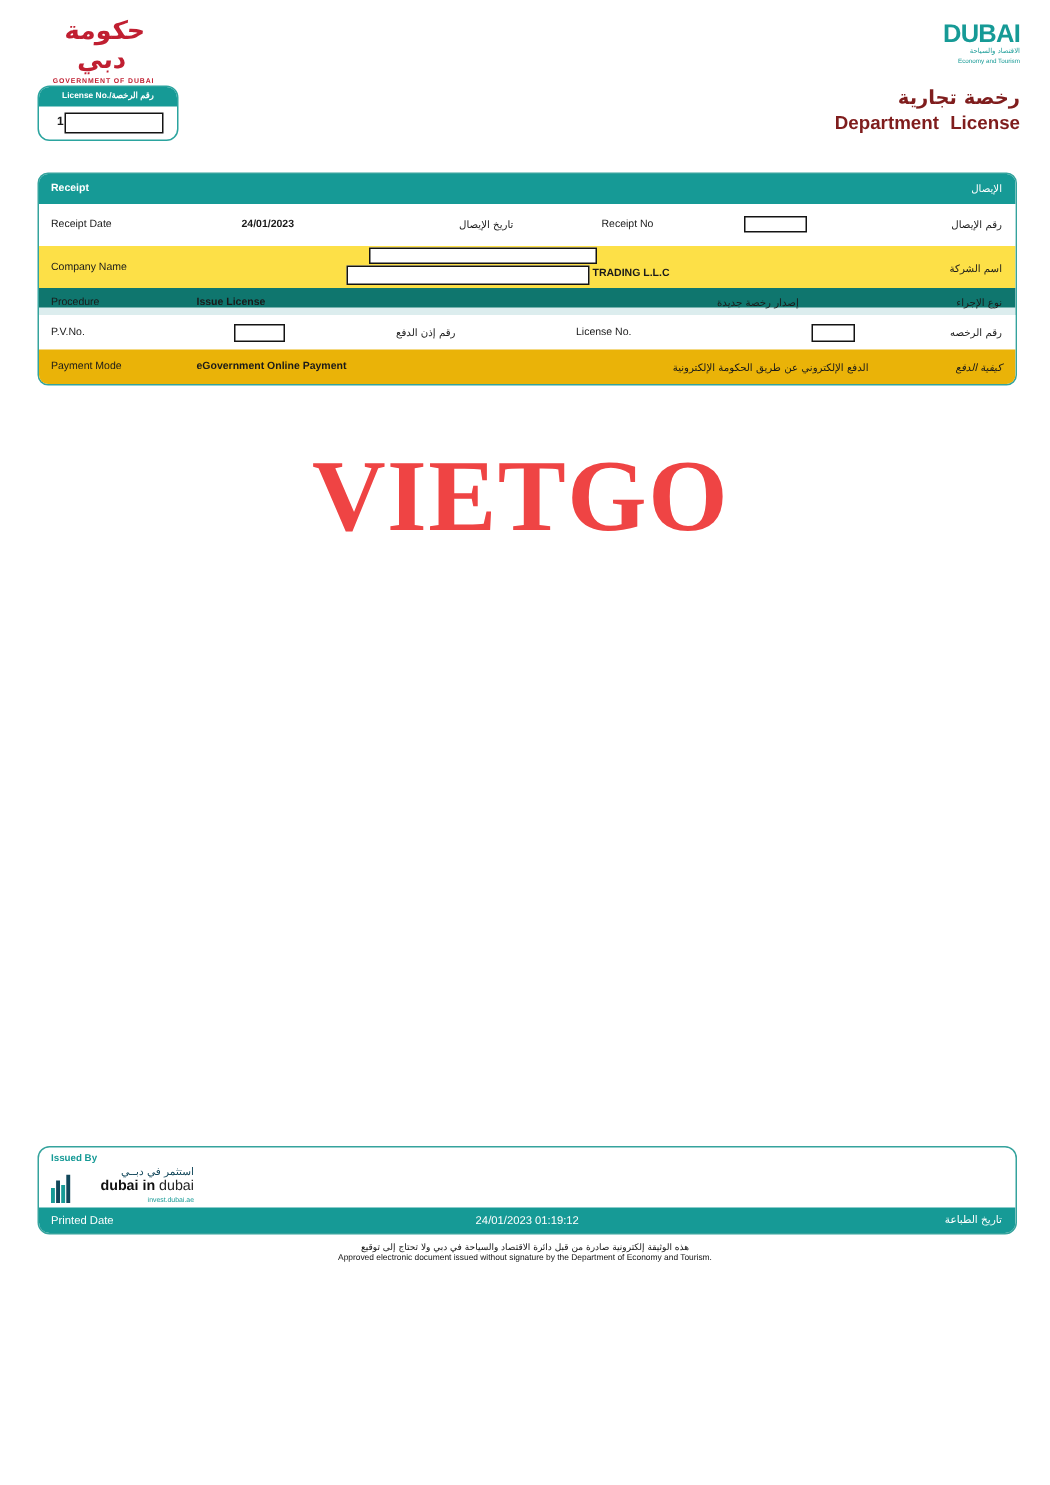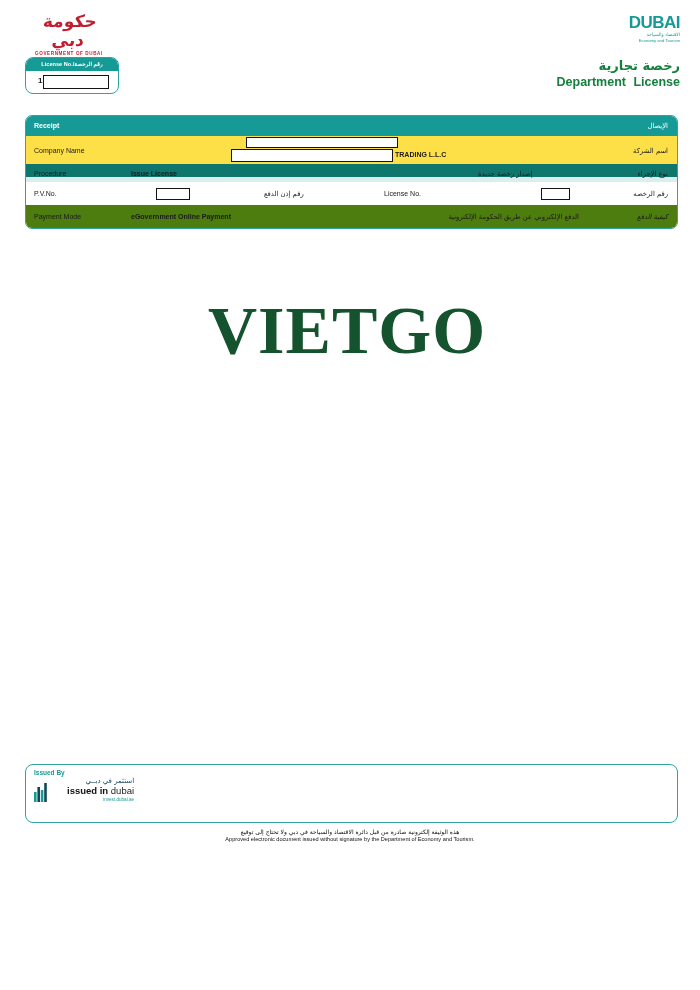--- a/index.html
+++ b/index.html
@@ -21,21 +21,21 @@
   .license-box { position:absolute; left:25px; top:57px; width:94px; height:37px;
                  border:1.5px solid #2ba49f; border-radius:8px; overflow:hidden; background:#fff; }
   .license-box .head { background:#169a96; color:#fff; height:13px; line-height:13px; text-align:center;
                        font-size:5.6px; font-weight:bold; }
   .license-box .body { position:relative; height:21px; }
   .license-box .digit { position:absolute; left:12px; top:5px; font-size:8px; font-weight:bold; }
   .redact { background:#fff; border:1.2px solid #141414; position:absolute; }
   .license-box .redact { left:17px; top:4px; width:66px; height:14px; }
 
   
-  .title-block { position:absolute; right:20px; top:58px; text-align:right; color:#15803d; }
+  .title-block { position:absolute; right:20px; top:58px; text-align:right; color:#7f1d1d; }
   .title-block .t-ar { font-family:"DejaVu Sans", sans-serif; font-size:13px; font-weight:bold; line-height:1.2; }
   .title-block .t-en { font-size:12.5px; font-weight:bold; word-spacing:4px; margin-top:1px; }
 
   
   .rtable { position:absolute; left:25px; top:115px; width:653px; border:1px solid #35a39d; border-radius:7px; overflow:hidden; background:#fff; }
   .rt-head { background:#169a96; color:#fff; height:20px; position:relative; font-size:7px; font-weight:bold; }
   .rt-head .en { position:absolute; left:8px; top:6px; }
   .rt-head .arx { position:absolute; right:9px; top:6px; font-weight:normal; font-size:6.8px; }
   .row { position:relative; font-size:7px; }
   .row .lab  { position:absolute; left:8px; }
@@ -50,33 +50,33 @@
   .r2 .lab{top:11px;} .r2 .rlab{top:11px;}
   .r2 .box1{left:220px; top:1px; width:152px; height:11px;}
   .r2 .box2{left:205px; top:13px; width:162px; height:13px;}
   .r2 .val{left:369px; top:15px;}
   .r3 { height:18px; background:#0f766e; border-bottom:5px solid #dcedee; }
   .r3 .lab{top:6px;} .r3 .val{left:105px; top:6px;} .r3 .mid{left:452px; top:6px;} .r3 .rlab{top:6px;}
   .r4 { height:23px; background:#fff; }
   .r4 .lab{top:8px;} .r4 .redact.b1{left:130px; top:6px; width:34px; height:12px;}
   .r4 .mid{left:238px; top:8px;} .r4 .lab2{left:358px; top:8px;}
   .r4 .redact.b2{left:515px; top:6px; width:29px; height:12px;} .r4 .rlab{top:8px;}
-  .r5 { height:23px; background:#4d7c0f; }
+  .r5 { height:23px; background:#eab308; }
   .r5 .lab{top:8px;} .r5 .val{left:105px; top:8px;} .r5 .mid{right:98px; top:8px;} .r5 .rlab{top:8px;font-style:italic;}
   .r6 { height:33px; background:#fff; }
   .r6 .lab{top:13px;} .r6 .rlab{top:13px;}
   .r6 .box1{left:240px; top:7px; width:190px; height:11px;}
   .r6 .box2{left:210px; top:19px; width:256px; height:13px;}
   .r6 .dot1{position:absolute; left:252px; top:3px; width:2px; height:2px; background:#111;}
   .r6 .dot2{position:absolute; left:352px; top:4px; width:1.5px; height:3px; background:#111;}
 
   
   .watermark { position:absolute; left:0; right:6px; top:296px; text-align:center;
                font-family:"Liberation Serif", serif; font-weight:bold; font-size:68px;
-               letter-spacing:1px; color:#14532d; line-height:1; }
+               letter-spacing:1px; color:#ef4444; line-height:1; }
 
   
   .issued-box { position:absolute; left:25px; top:764px; width:653px; height:59px;
                 border:1px solid #35a39d; border-radius:8px; overflow:hidden; background:#fff; }
   .issued-top { position:relative; height:42px; }
   .issued-label { position:absolute; left:8px; top:4px; color:#169a96; font-size:6.5px; font-weight:bold; }
   .iid-logo { position:absolute; left:8px; top:13px; display:flex; align-items:flex-end; gap:18px; }
   .iid-text { display:flex; flex-direction:column; align-items:flex-start; }
   .iid-ar { font-family:"DejaVu Sans", sans-serif; font-size:7px; color:#12475a; line-height:1.1; align-self:flex-end; }
   .iid-en { font-size:9.5px; color:#222; line-height:1.1; }
@@ -120,20 +120,28 @@
     <div class="t-ar ar">رخصة تجارية</div>
     <div class="t-en">Department License</div>
   </div>
 
   <div class="rtable">
     <div class="rt-head">
       <span class="en">Receipt</span>
       <span class="arx ar">الإيصال</span>
     </div>
 
+    <div class="row r1">
+      <span class="lab">Receipt Date</span>
+      <span class="val">24/01/2023</span>
+      <span class="mid ar">تاريخ الإيصال</span>
+      <span class="lab2">Receipt No</span>
+      <span class="redact"></span>
+      <span class="rlab ar">رقم الإيصال</span>
+    </div>
 
     <div class="row r2">
       <span class="lab">Company Name</span>
       <span class="redact box1"></span>
       <span class="redact box2"></span>
       <span class="val">TRADING L.L.C</span>
       <span class="rlab ar">اسم الشركة</span>
     </div>
 
     <div class="row r3">
@@ -168,25 +176,30 @@
       <span class="issued-label">Issued By</span>
       <div class="iid-logo">
         <svg width="15" height="19" viewBox="0 0 15 19">
           <rect x="0" y="9" width="2.6" height="10" fill="#169a96"></rect>
           <rect x="3.4" y="4" width="2.6" height="15" fill="#12475a"></rect>
           <rect x="6.8" y="7" width="2.6" height="12" fill="#169a96"></rect>
           <rect x="10.2" y="0" width="2.6" height="19" fill="#12475a"></rect>
         </svg>
         <div class="iid-text">
           <span class="iid-ar ar">استثمر في دبــي</span>
-          <span class="iid-en"><b>issued in</b> <span>dubai</span></span>
+          <span class="iid-en"><b>dubai in</b> <span>dubai</span></span>
           <span class="iid-url">invest.dubai.ae</span>
         </div>
       </div>
     </div>
+    <div class="printed-bar">
+      <span class="pl">Printed Date</span>
+      <span class="pc">24/01/2023  01:19:12</span>
+      <span class="pr ar">تاريخ الطباعة</span>
+    </div>
   </div>
 
   <div class="footer">
     <div class="f-ar ar">هذه الوثيقة إلكترونية صادرة من قبل دائرة الاقتصاد والسياحة في دبي ولا تحتاج إلى توقيع</div>
     <div class="f-en">Approved electronic document issued without signature by the Department of Economy and Tourism.</div>
   </div>
 
 </div>
 
 </body></html>

